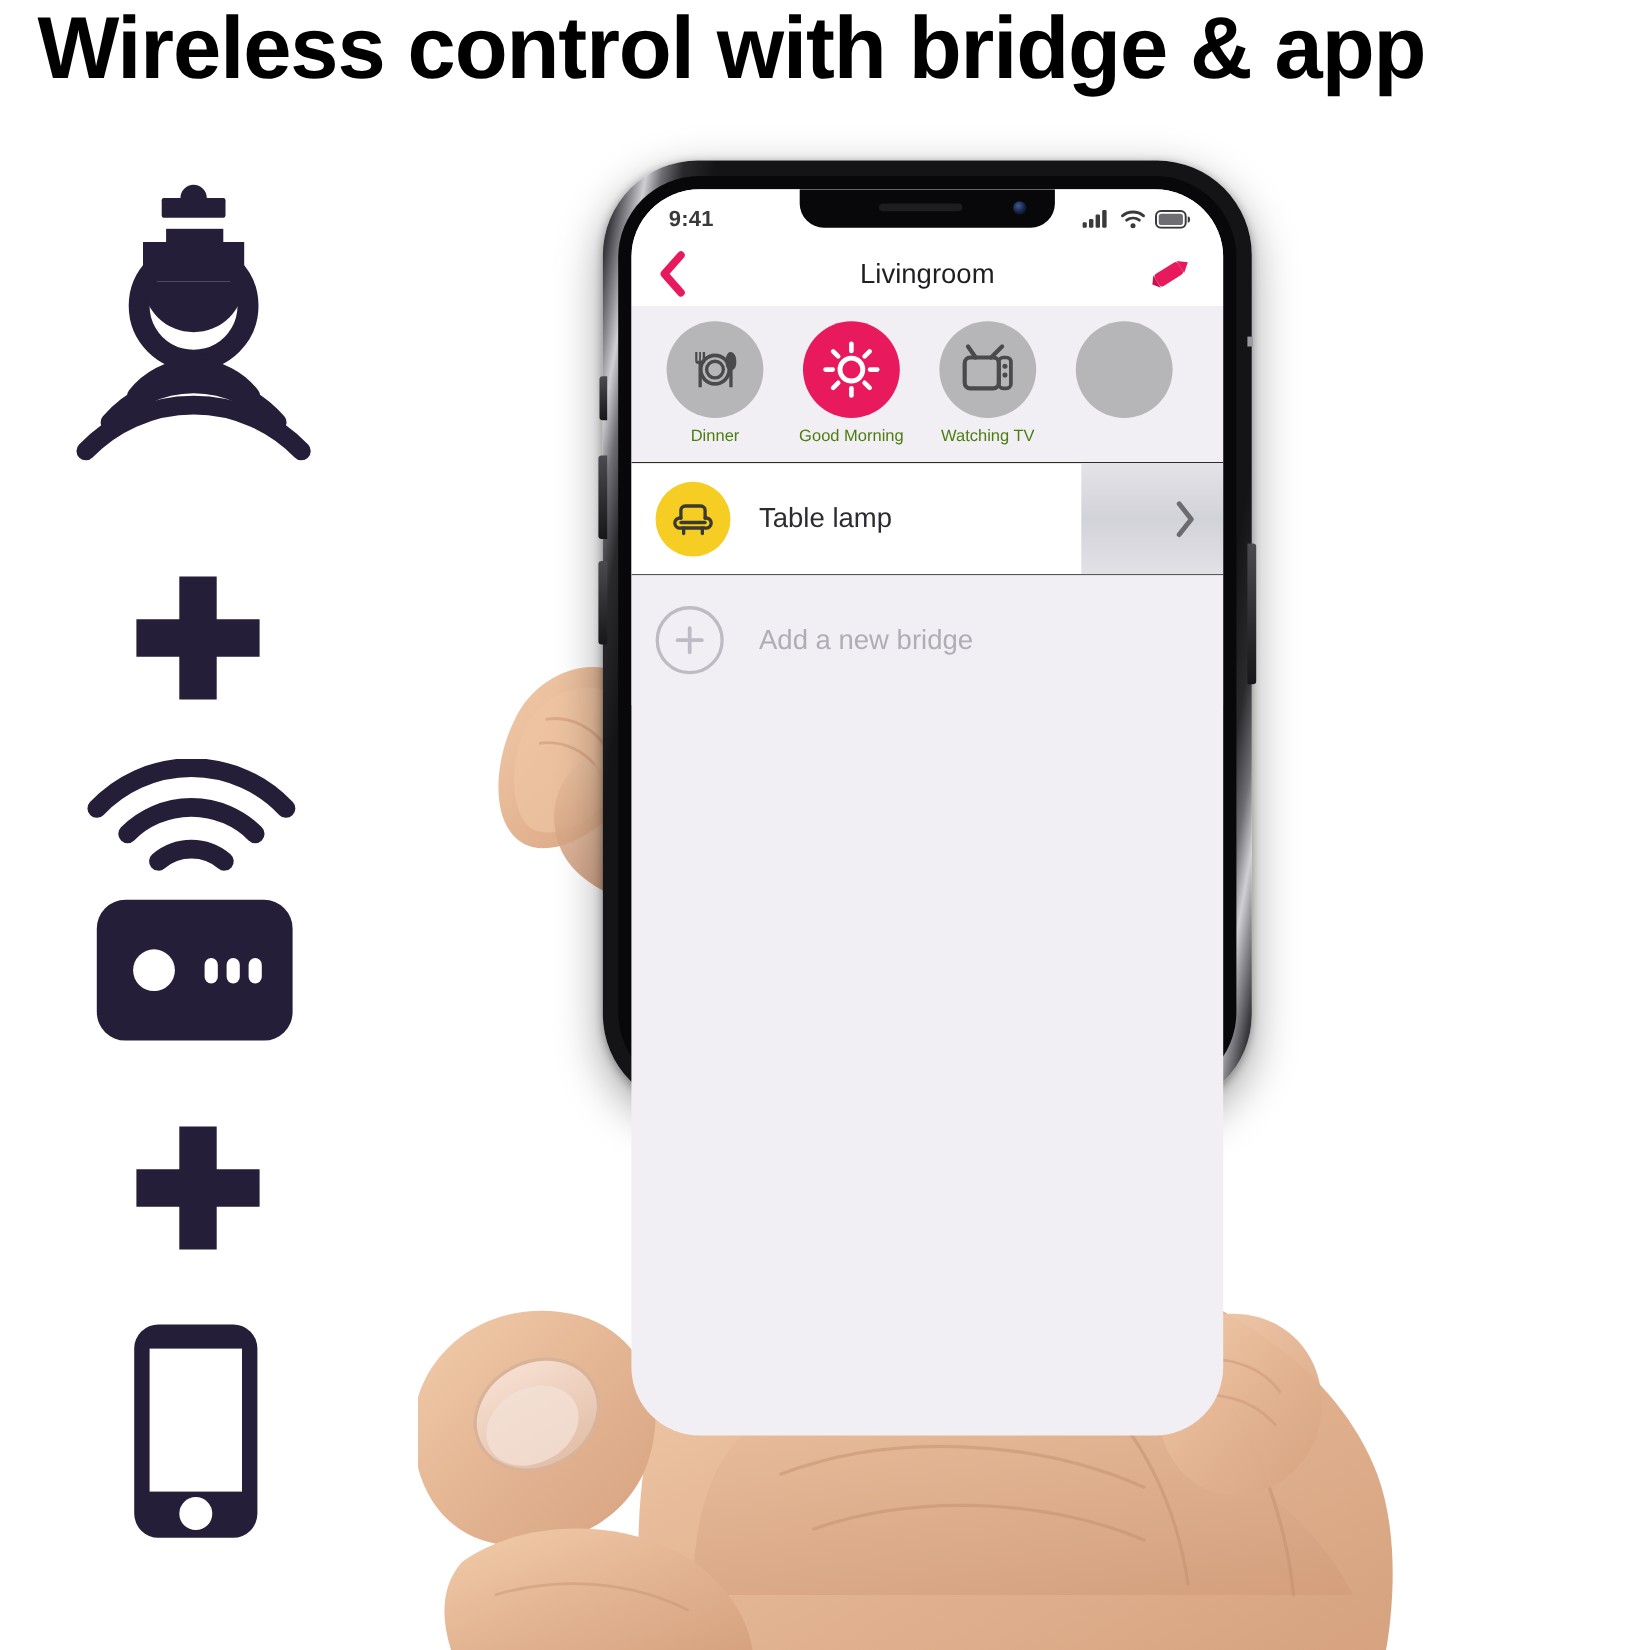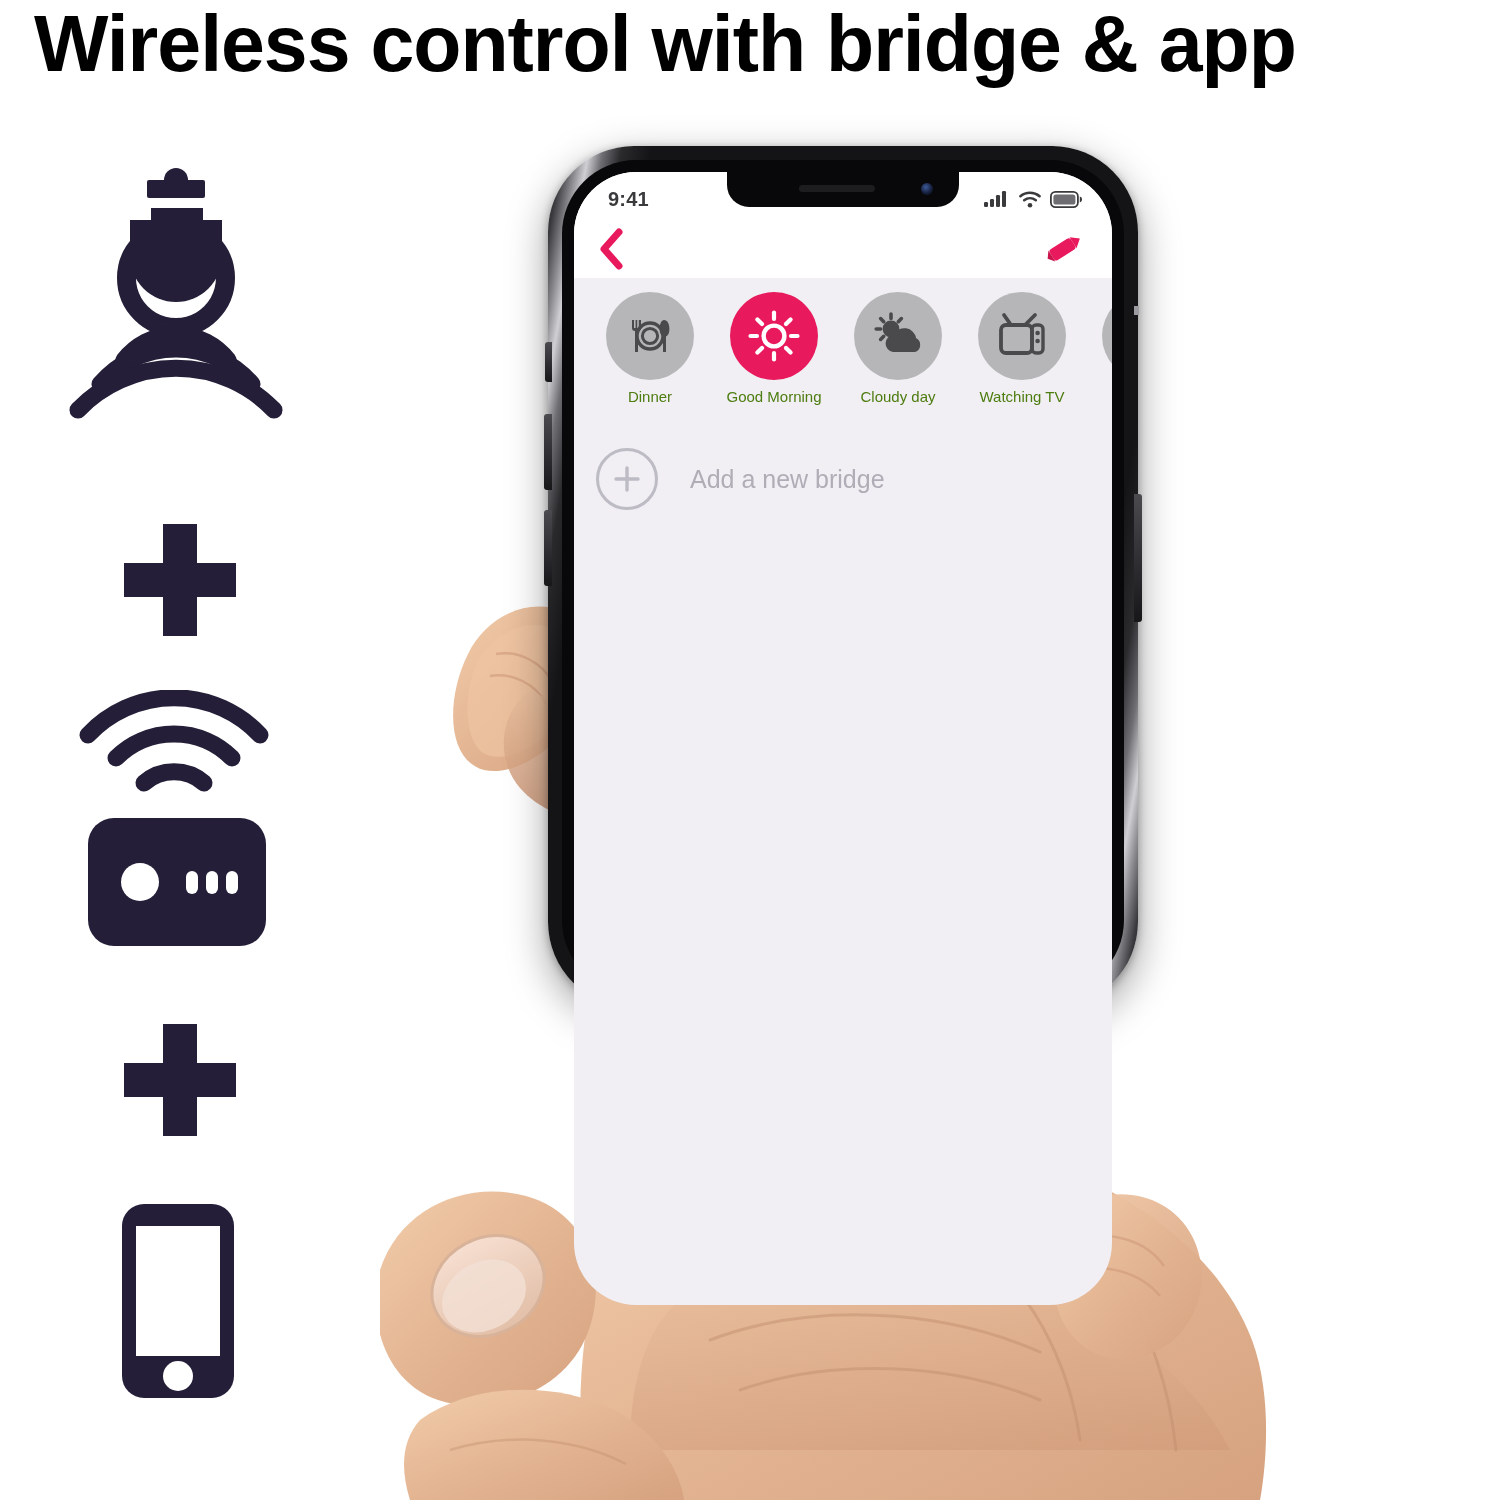--- a/index.html
+++ b/index.html
@@ -332,20 +332,21 @@
             <rect x="3.4" y="3.4" width="22" height="10.2" rx="2.6" fill="#6d6d72"></rect>
             <path d="M29.8 5.6 a3 3 0 0 1 0 5.8 Z" fill="#3a3a3c"></path>
           </svg>
         </div>
       </div>
 
       <div id="navbar">
         <svg width="26" height="42" viewBox="0 0 26 42">
           <path d="M21 4 L6 21 L21 38" fill="none" stroke="#e8195c" stroke-width="7" stroke-linecap="round" stroke-linejoin="round"></path>
         </svg>
+        <div id="nav-title">Livingroom</div>
         <svg width="44" height="40" viewBox="0 0 44 40">
           <g transform="rotate(-32 22 20)">
             <rect x="8" y="13" width="25" height="13" rx="3" fill="#e8195c"></rect>
             <path d="M33 13 L41 19.5 L33 26 Z" fill="#e8195c"></path>
             <path d="M8 13 L3 19.5 L8 26 Z" fill="#c9134b"></path>
           </g>
         </svg>
       </div>
 
       <div id="scenes">
@@ -376,38 +377,20 @@
                 <line x1="9.4" y1="9.4" x2="14" y2="14"></line>
                 <line x1="38" y1="38" x2="42.6" y2="42.6"></line>
                 <line x1="42.6" y1="9.4" x2="38" y2="14"></line>
                 <line x1="14" y1="38" x2="9.4" y2="42.6"></line>
               </g>
             </svg>
           </div>
           <div class="scene-label">Good Morning</div>
         </div>
 
-        <div class="scene">
-          <div class="scene-circle">
-            <svg width="52" height="48" viewBox="0 0 52 48">
-              <g fill="#4a4a4d">
-                <circle cx="19" cy="17" r="8.4"></circle>
-                <g stroke="#4a4a4d" stroke-width="3.6" stroke-linecap="round">
-                  <line x1="19" y1="2" x2="19" y2="6.4"></line>
-                  <line x1="4.2" y1="17" x2="8.6" y2="17"></line>
-                  <line x1="8.6" y1="6.6" x2="11.7" y2="9.7"></line>
-                  <line x1="29.4" y1="6.6" x2="26.3" y2="9.7"></line>
-                  <line x1="8.6" y1="27.4" x2="11.7" y2="24.3"></line>
-                </g>
-                <path d="M21 40 a8.6 8.6 0 0 1 0.6 -17.1 a12 12 0 0 1 22.6 3.4 a7.4 7.4 0 0 1 -1.4 13.7 Z"></path>
-              </g>
-            </svg>
-          </div>
-          <div class="scene-label">Cloudy day</div>
-        </div>
 
         <div class="scene">
           <div class="scene-circle">
             <svg width="50" height="48" viewBox="0 0 50 48">
               <g fill="none" stroke="#4a4a4d" stroke-width="3.8" stroke-linecap="round">
                 <path d="M14 13 L7 3"></path>
                 <path d="M28 13 L38 3"></path>
               </g>
               <rect x="4" y="13" width="31" height="28" rx="5" fill="none" stroke="#4a4a4d" stroke-width="3.8"></rect>
               <rect x="35" y="13" width="11" height="28" rx="4" fill="none" stroke="#4a4a4d" stroke-width="3.4"></rect>
@@ -420,20 +403,38 @@
 
         <div class="scene">
           <div class="scene-circle"></div>
           <div class="scene-label"></div>
         </div>
 
       </div>
 
       <div id="devices">
 
+        <div class="dev-row">
+          <div class="dev-fill" style="width:24%"></div>
+          <div class="dev-icon">
+            <svg width="40" height="38" viewBox="0 0 40 38">
+              <g fill="none" stroke="#3a3a30" stroke-width="3" stroke-linejoin="round" stroke-linecap="round">
+                <path d="M9 18 v-7 a4 4 0 0 1 4 -4 h14 a4 4 0 0 1 4 4 v7"></path>
+                <path d="M9 18 a4.6 4.6 0 1 0 0 9 h22 a4.6 4.6 0 1 0 0 -9"></path>
+                <path d="M9 22 h22"></path>
+                <path d="M11.5 27 v5"></path>
+                <path d="M28.5 27 v5"></path>
+              </g>
+            </svg>
+          </div>
+          <div class="dev-name">Table lamp</div>
+          <svg class="dev-chevron" width="20" height="34" viewBox="0 0 20 34">
+            <path d="M4 3 L15 17 L4 31" fill="none" stroke="#6b6b70" stroke-width="4.4" stroke-linecap="round" stroke-linejoin="round"></path>
+          </svg>
+        </div>
 
 
 
         <div id="add-wrap">
           <div id="add-row">
             <div id="add-circle">
               <svg width="32" height="32" viewBox="0 0 32 32">
                 <g stroke="#bdbbc3" stroke-width="3.4" stroke-linecap="round">
                   <line x1="16" y1="5" x2="16" y2="27"></line>
                   <line x1="5" y1="16" x2="27" y2="16"></line>

